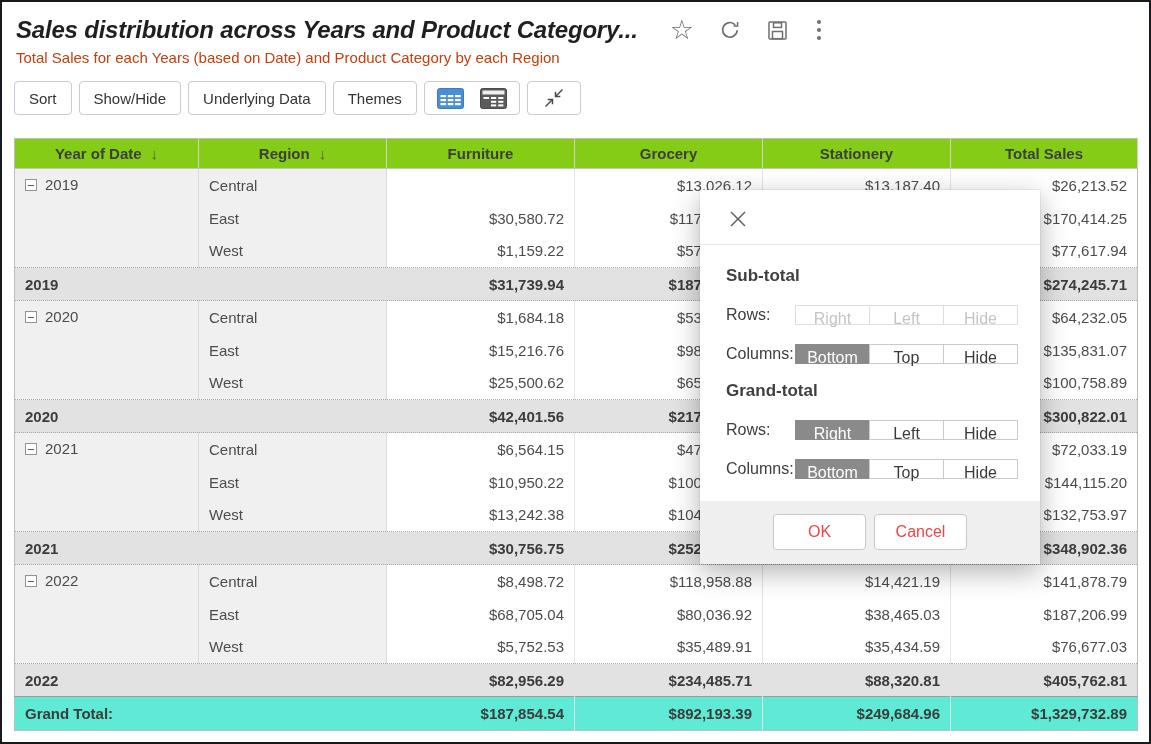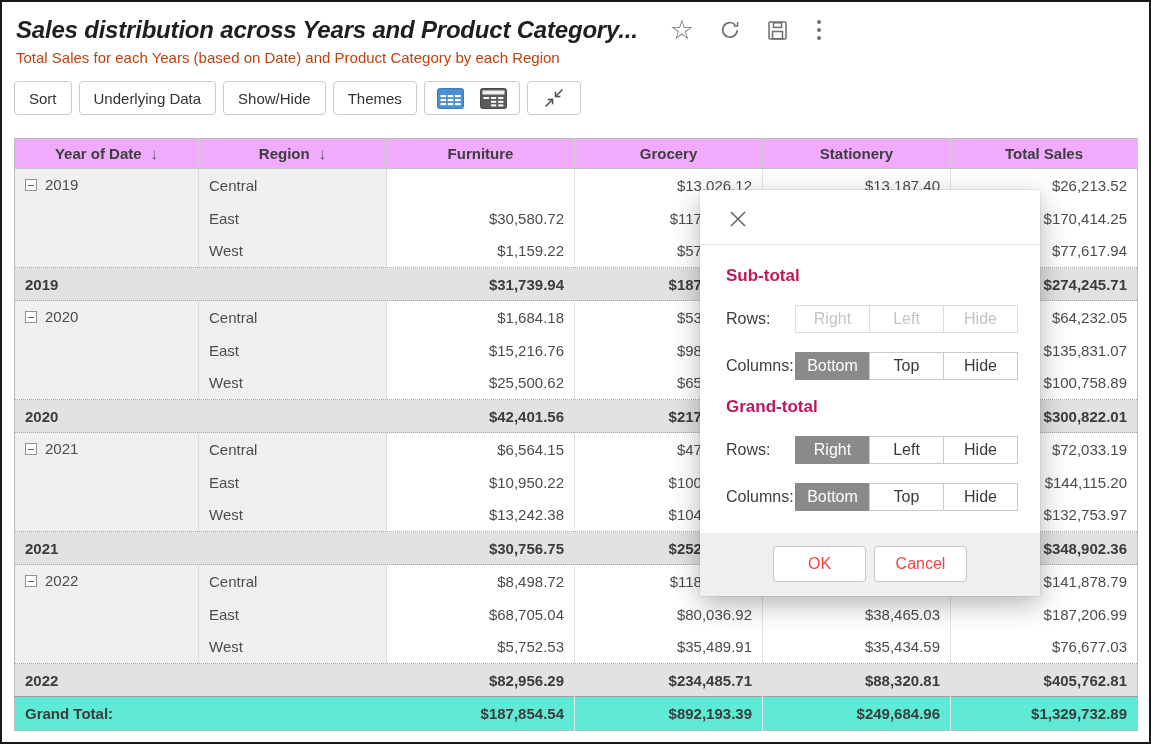--- a/index.html
+++ b/index.html
@@ -32,21 +32,21 @@
   .tb-icon-box { display:flex; align-items:center; background:#fff;
     border:1px solid #c6ccd2; border-radius:4px; padding:4px 14px; cursor:pointer; }
 
   
   table.pivot {
     position:absolute; left:14px; top:138px; width:1123px;
     border-collapse:collapse; table-layout:fixed;
     border:1px solid #bdbdbd; font-size:15px;
   }
   .pivot th {
-    height:30px; background:#f0abfc; color:#3e3e3e; font-weight:bold;
+    height:30px; background:#84cc16; color:#3e3e3e; font-weight:bold;
     border-right:1px solid #cfcfcf; border-bottom:1px solid #c3c3c3;
     text-align:center; padding:0 6px; cursor:pointer;
   }
   .pivot td { height:33px; padding:0 10px; color:#4c4c4c; }
   .pivot td.lbl { background:#f0f0f0; border-right:1px solid #dcdcdc; text-align:left; }
   .pivot td.year { vertical-align:top; padding-top:7px; }
   .pivot td.val { background:#fff; text-align:right; border-right:1px solid #e4e4e4; }
   .pivot td:last-child { border-right:none; }
   .pivot tr.subtotal td {
     background:#e2e2e2; font-weight:bold; color:#3c3c3c;
@@ -63,26 +63,26 @@
   .modal {
     position:absolute; left:700px; top:190px; width:340px; z-index:40;
     background:#fff; border-radius:2px;
     box-shadow:0 8px 28px rgba(0,0,0,0.30), 0 0 0 1px rgba(0,0,0,0.05);
   }
   .modal-head { display:flex; align-items:center; justify-content:space-between;
     padding:17px 20px 13px 26px; border-bottom:1px solid #e7e7e7; }
   .modal-title { font-size:20px; font-weight:bold; color:#1e1e1e; }
   .modal-close { cursor:pointer; display:flex; }
   .modal-body { padding:4px 22px 22px 26px; }
-  .section-title { font-size:17px; font-weight:bold; color:#be185d; margin-top:17px; }
+  .section-title { font-size:17px; font-weight:bold; color:#404040; margin-top:17px; }
   .opt-row { display:flex; align-items:center; margin-top:19px; }
   .opt-label { width:80px; font-size:16px; color:#3d3d3d; }
   .toggle-group { display:flex; }
   .toggle {
-    width:75px; height:28px; line-height:26px; text-align:center; font-size:16px;
+    width:75px; height:20px; line-height:26px; text-align:center; font-size:16px;
     border:1px solid #cacaca; background:#fff; color:#3a3a3a; margin-left:-1px; cursor:pointer;
   }
   .toggle.first { margin-left:0; }
   .toggle.selected { background:#8a8a8a; border-color:#8a8a8a; color:#fff; }
   .toggle.disabled { color:#c4c4c4; border-color:#dddddd; cursor:default; }
   .modal-foot { background:#efefef; display:flex; justify-content:center; gap:8px;
     padding:13px 0 14px; }
   .dlg-btn { min-width:93px; height:36px; background:#fff; border:1px solid #c7c7c7;
     border-radius:4px; font-family:"Liberation Sans",sans-serif; font-size:16px; color:#ef4444; cursor:pointer; }
 </style>
@@ -113,22 +113,22 @@
           <i></i>
           <i></i>
         </span>
     </div>
   </div>
 
   <div class="subtitle">Total Sales for each Years (based on Date) and Product Category by each Region</div>
 
   <div class="toolbar">
     <button class="tb-btn">Sort</button>
+    <button class="tb-btn">Show/Hide</button>
     <button class="tb-btn">Underlying Data</button>
-    <button class="tb-btn">Show/Hide</button>
     <button class="tb-btn">Themes</button>
     <div class="tb-icon-group">
       <span class="modal-close">
         <svg width="27" height="21" viewBox="0 0 27 21">
           <rect x="0.5" y="0.5" width="26" height="20" rx="2" fill="#4a8fd3" stroke="#3c7cba"></rect>
           <g fill="#ffffff">
             <rect x="3.5" y="7" width="5.6" height="2.2"></rect>
               <rect x="10.8" y="7" width="5.6" height="2.2"></rect>
               <rect x="18.1" y="7" width="5.6" height="2.2"></rect>
             <rect x="3.5" y="11" width="5.6" height="2.2"></rect>

